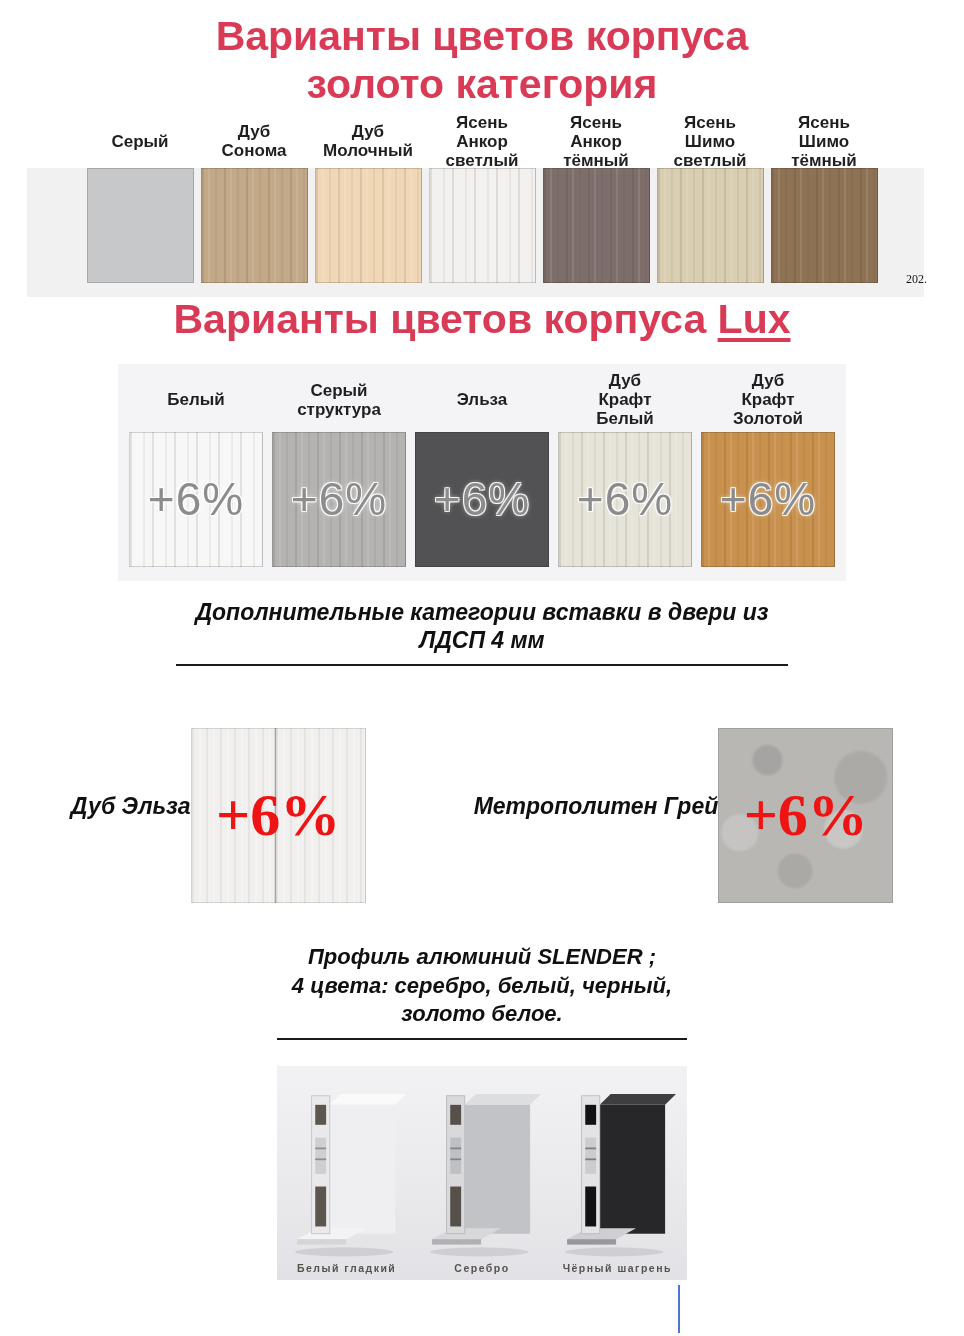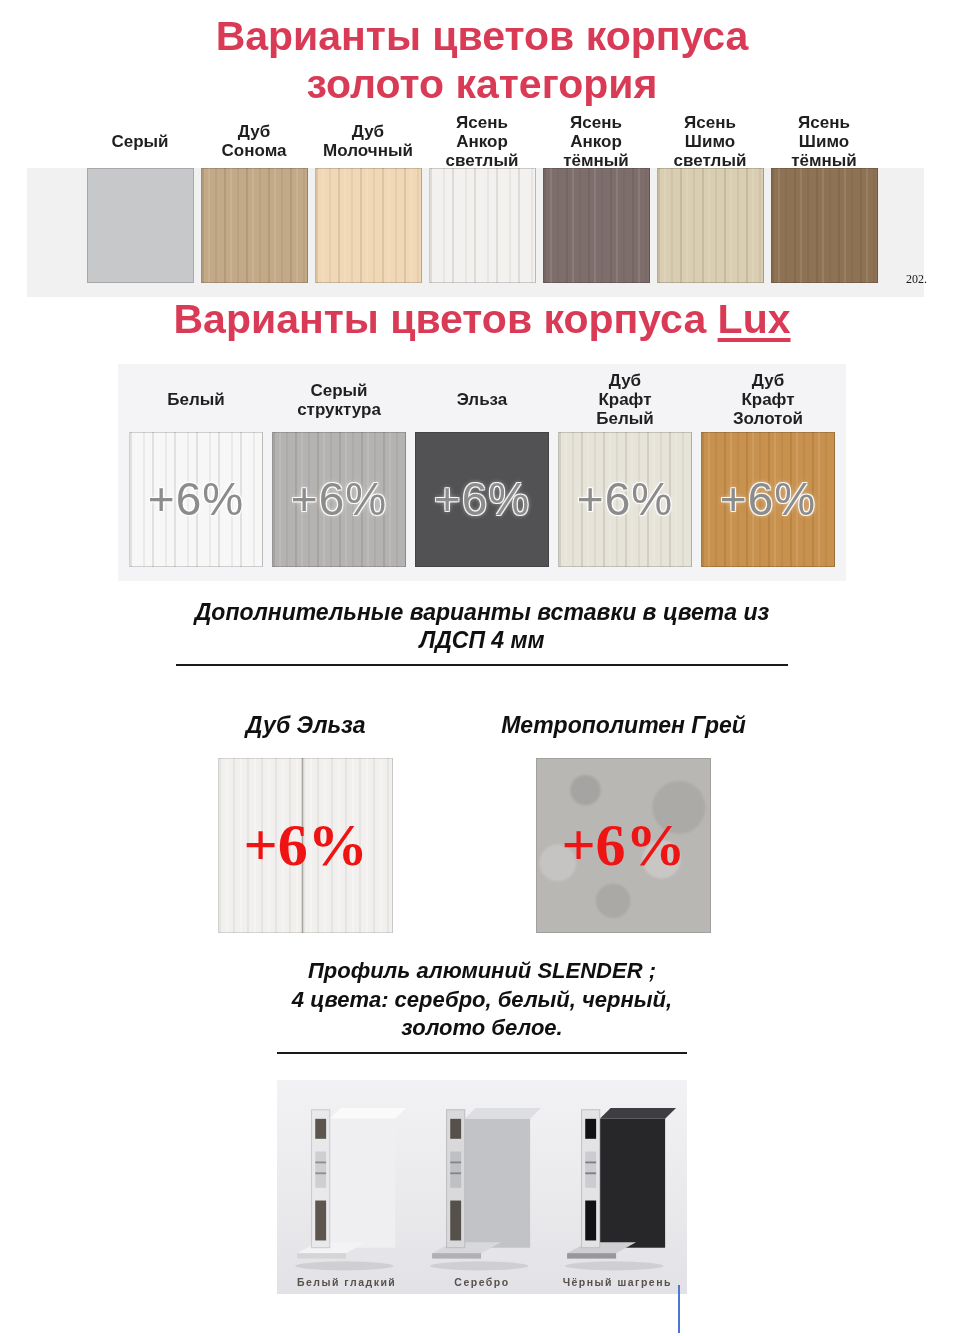--- a/index.html
+++ b/index.html
@@ -78,30 +78,30 @@
   .mid-heading {
     margin-top:17px; text-align:center;
     font-size:23px; font-weight:bold; font-style:italic; line-height:1.25; color:#101010;
   }
   .rule { border:none; border-top:2px solid #1a1a1a; margin:9px auto 0; }
   .rule-wide { width:612px; }
   .rule-narrow { width:410px; }
 
   
   .insert-row { gap:108px; margin-top:46px; }
-  .insert-col { display:flex; flex-direction:column; align-items:center; }
+  .insert-col { display:flex; flex-direction:row; align-items:center; }
   .insert-label { font-size:23px; font-weight:bold; font-style:italic; color:#101010; height:30px; }
   .insert-swatch {
     width:175px; height:175px; margin-top:16px; border:1px solid rgba(0,0,0,0.12);
     display:flex; align-items:center; justify-content:center;
   }
   .insert-pct { font-family:"Liberation Serif", serif; font-weight:bold; font-size:60px; }
 
   .profile-heading {
-    margin-top:24px; text-align:center;
+    margin-top:40px; text-align:center;
     font-size:22px; font-weight:bold; font-style:italic; line-height:1.3; color:#101010;
   }
 
   
   .photo {
     width:410px; height:214px; margin:26px auto 0; position:relative;
     background:linear-gradient(180deg,#f2f2f4 0%, #e9e9ec 60%, #e2e2e6 100%);
     display:flex; align-items:flex-end; justify-content:space-around; padding:0 2px 6px;
   }
   .profile-fig { width:132px; display:flex; flex-direction:column; align-items:center; }
@@ -215,21 +215,21 @@
 Крафт
 Золотой</div>
       <div class="lux-swatch tx-wood" style="--c: #c8914e;">
         <span class="lux-pct" style="color: rgb(140, 140, 140);">+6%</span>
       </div>
     </div>
   </div>
 </div>
 
 <div class="mid-heading">
-  <div>Дополнительные варианты вставки в цвета из</div>
+  <div>Дополнительные категории вставки в двери из</div>
   <div>ЛДСП 4 мм</div>
 </div>
 <hr class="rule rule-wide">
 
 <div class="row insert-row">
   <div class="insert-col">
     <div class="insert-label">Дуб Эльза</div>
     <div class="insert-swatch tx-crackwood" style="--c: #f1f0ee;">
       <span class="insert-pct" style="color: rgb(238, 20, 20);">+6%</span>
     </div>

